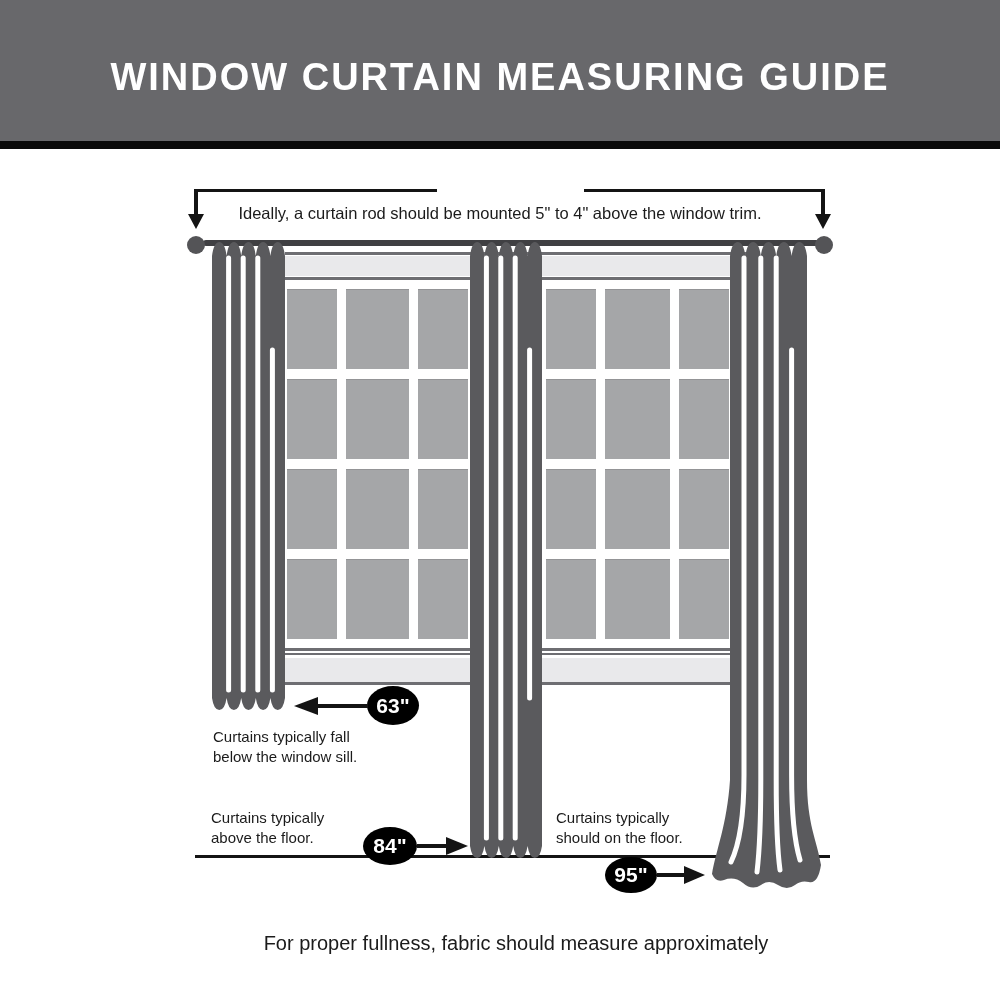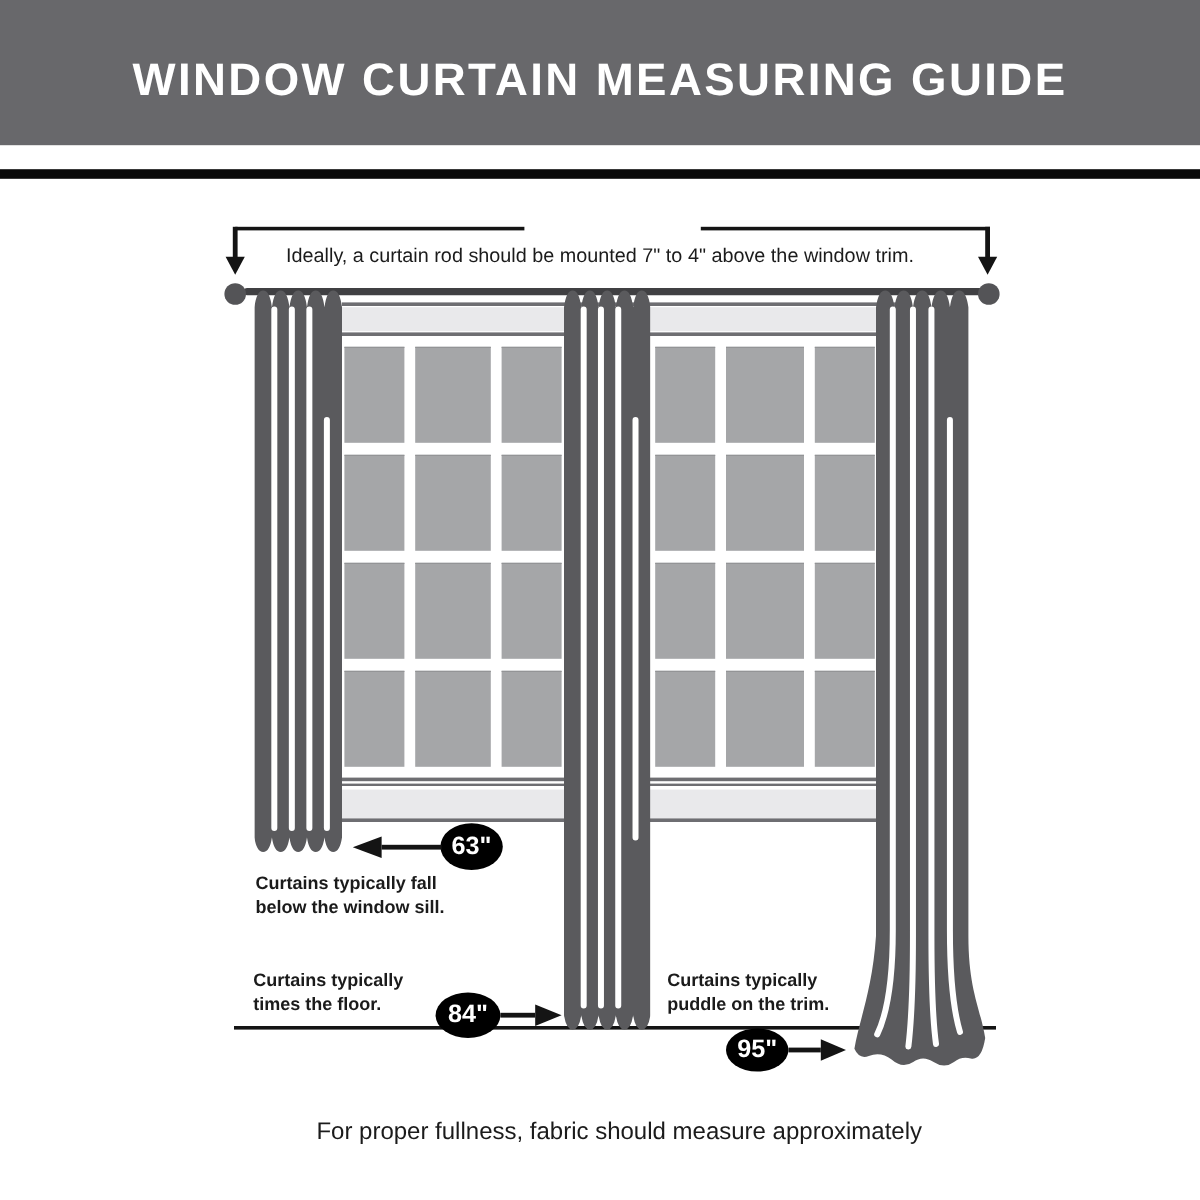--- a/index.html
+++ b/index.html
@@ -6,21 +6,21 @@
     --header-bg:#68686b; --banner-text:#ffffff; --ink:#1b1b1b; --line:#141414;
     --curtain:#5a5a5d; --rod:#404043; --finial:#545457;
     --pane:#a5a6a8; --trim-band:#e9e9eb; --trim-line:#6e6e72;
     --badge-bg:#000000; --badge-text:#ffffff;
   }
   html,body{margin:0;padding:0;}
   body{font-family:"Liberation Sans","DejaVu Sans",sans-serif;background:#fff;}
   .page{position:relative;width:1000px;height:1000px;background:#fff;overflow:hidden;}
 
   
-  .banner{position:absolute;left:0;top:0;width:1000px;height:121px;background:var(--header-bg);
+  .banner{position:absolute;left:0;top:0;width:1000px;height:141px;background:var(--header-bg);
     display:flex;align-items:center;justify-content:center;}
   .banner h1{margin:0;padding-top:14px;color:var(--banner-text);font-size:38px;font-weight:700;
     letter-spacing:2px;white-space:nowrap;}
   .banner-divider{position:absolute;left:0;top:141px;width:1000px;height:8px;background:#0a0a0a;}
 
   
   .bracket-h{position:absolute;top:189px;height:3px;background:var(--line);}
   .bracket-h.left{left:196px;width:241px;}
   .bracket-h.right{left:584px;width:241px;}
   .bracket-v{position:absolute;top:189px;width:4px;height:26px;background:var(--line);}
@@ -78,21 +78,21 @@
   .shaft.s95{left:657px;top:873px;width:27px;}
   .head{position:absolute;width:0;height:0;border-top:9px solid transparent;
     border-bottom:9px solid transparent;z-index:5;}
   .head.h63{left:294px;top:697px;border-right:24px solid var(--line);}
   .head.h84{left:446px;top:837px;border-left:22px solid var(--line);}
   .head.h95{left:684px;top:866px;border-left:21px solid var(--line);}
   .caption{position:absolute;font-size:15px;line-height:20px;color:var(--ink);z-index:5;}
   .caption.cap63{left:213px;top:727px;}
   .caption.cap84{left:211px;top:808px;}
   .caption.cap95{left:556px;top:808px;}
-  .caption span{display:block;font-weight:bold;}
+  .caption span{display:block;}
 
   
   .footer-note{position:absolute;left:16px;top:930px;width:1000px;text-align:center;
     font-size:20px;line-height:26px;color:var(--ink);}
   .footer-note span{display:block;}
 </style>
 </head>
 <body>
 
 <div class="page">
@@ -101,21 +101,21 @@
     <h1>WINDOW CURTAIN MEASURING GUIDE</h1>
   </div>
   <div class="banner-divider"></div>
 
   <div class="bracket-h left"></div>
   <div class="bracket-h right"></div>
   <div class="bracket-v left"></div>
   <div class="bracket-v right"></div>
   <div class="arrow-down left"></div>
   <div class="arrow-down right"></div>
-  <div class="rod-caption">Ideally, a curtain rod should be mounted 7" to 4" above the window trim.</div>
+  <div class="rod-caption">Ideally, a curtain rod should be mounted 5" to 4" above the window trim.</div>
 
   <div class="window">
     <div class="trim t-line1"></div>
     <div class="trim t-band"></div>
     <div class="trim t-line2"></div>
     <div class="panes sash-left">
         <div class="pane"></div>
         <div class="pane"></div>
         <div class="pane"></div>
         <div class="pane"></div>
@@ -189,28 +189,28 @@
   <div class="caption cap63">
     <span>Curtains typically fall</span>
     <span>below the window sill.</span>
   </div>
 
   <div class="badge b84">84"</div>
   <div class="shaft s84"></div>
   <div class="head h84"></div>
   <div class="caption cap84">
     <span>Curtains typically</span>
-    <span>times the floor.</span>
+    <span>above the floor.</span>
   </div>
 
   <div class="badge b95">95"</div>
   <div class="shaft s95"></div>
   <div class="head h95"></div>
   <div class="caption cap95">
     <span>Curtains typically</span>
-    <span>puddle on the trim.</span>
+    <span>should on the floor.</span>
   </div>
 
   <div class="footer-note">
     <span>For proper fullness, fabric should measure approximately</span>
   </div>
 
 </div>
 
 </body></html>

